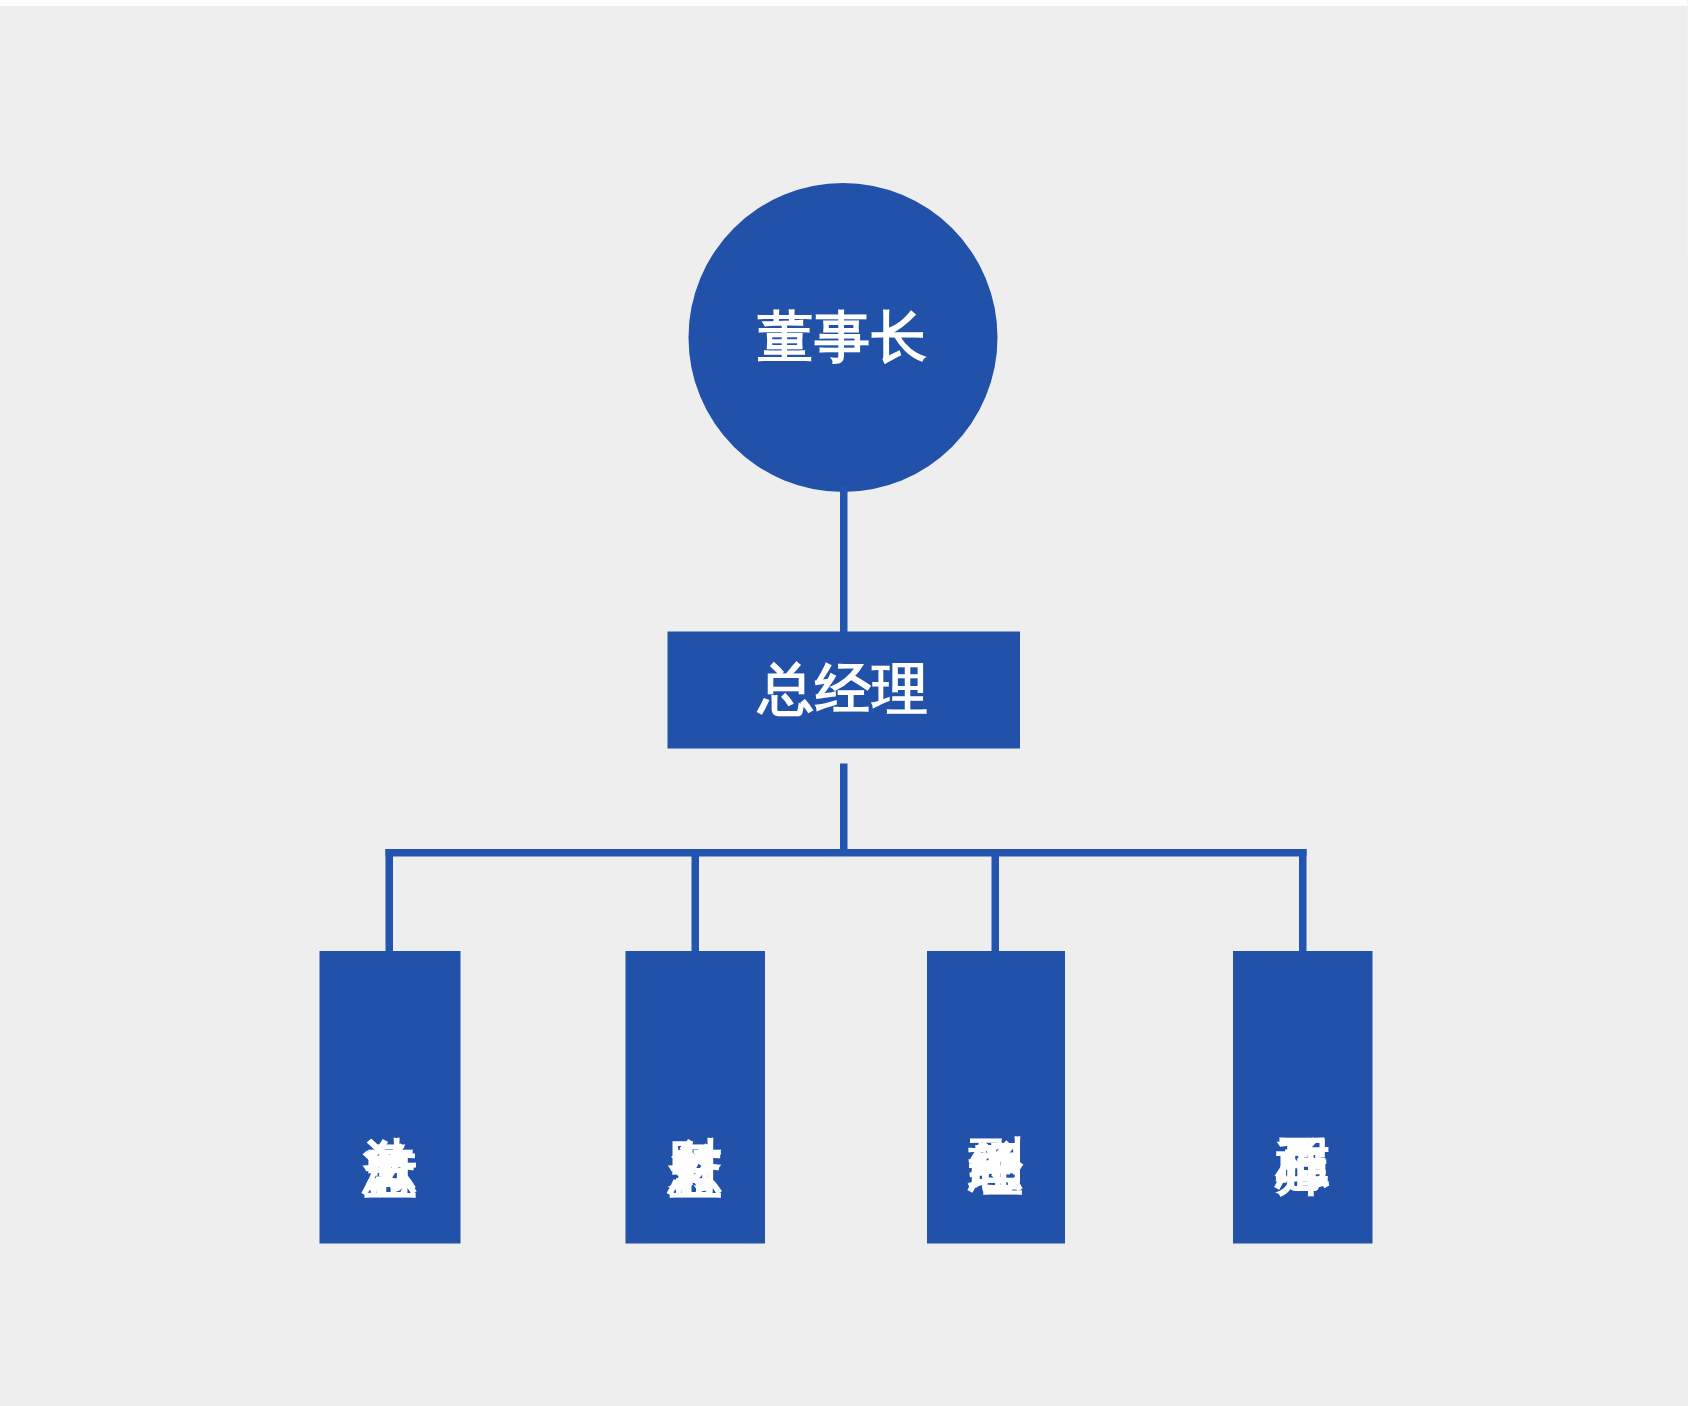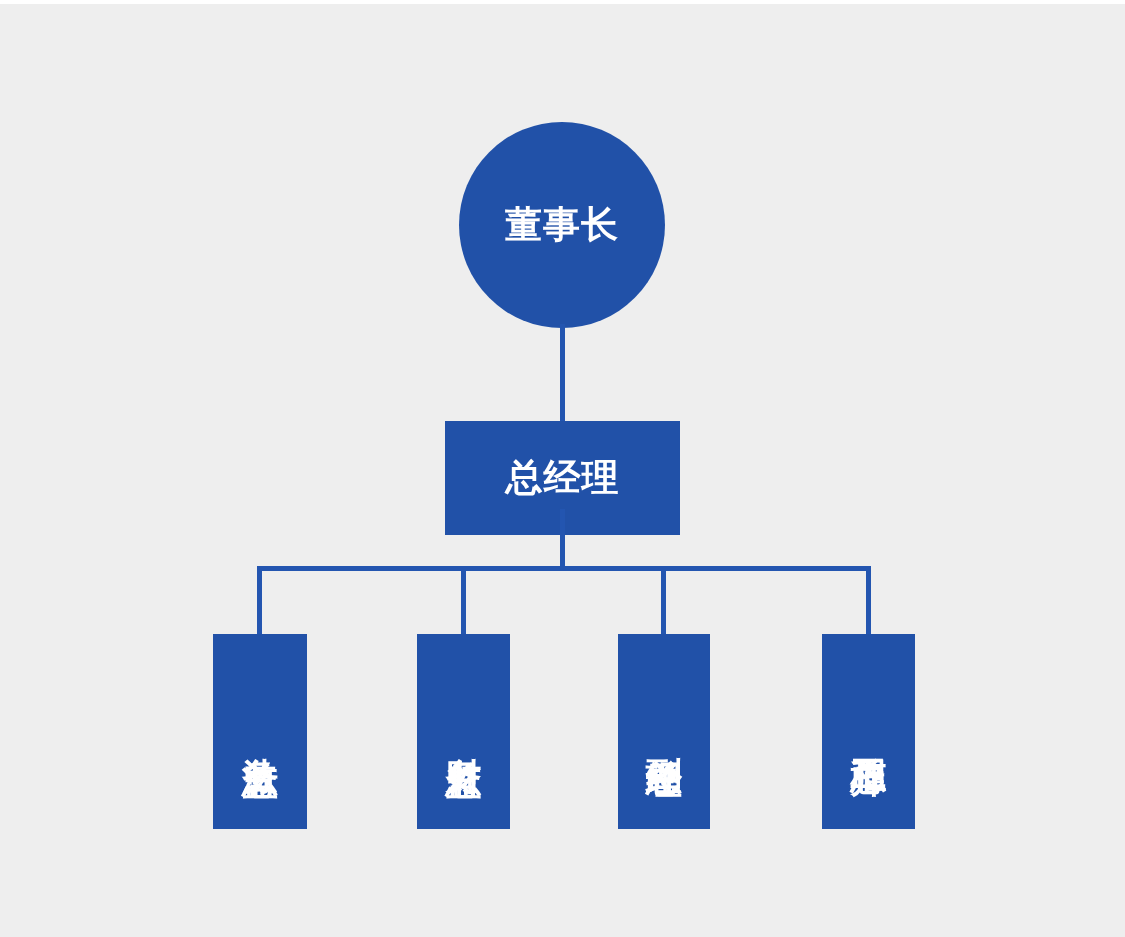--- a/index.html
+++ b/index.html
@@ -37,21 +37,21 @@
     width: 206px;
     height: 206px;
     border-radius: 50%;
     font-size: 37px;
     letter-spacing: 1px;
   }
   #node-general-manager {
     left: 445px;
     top: 417px;
     width: 235px;
-    height: 114px;
+    height: 78px;
     font-size: 37px;
     letter-spacing: 1px;
   }
   .child-node {
     top: 630px;
     height: 195px;
     font-size: 36px;
   }
   .child-node .vlabel {
     writing-mode: vertical-rl;

